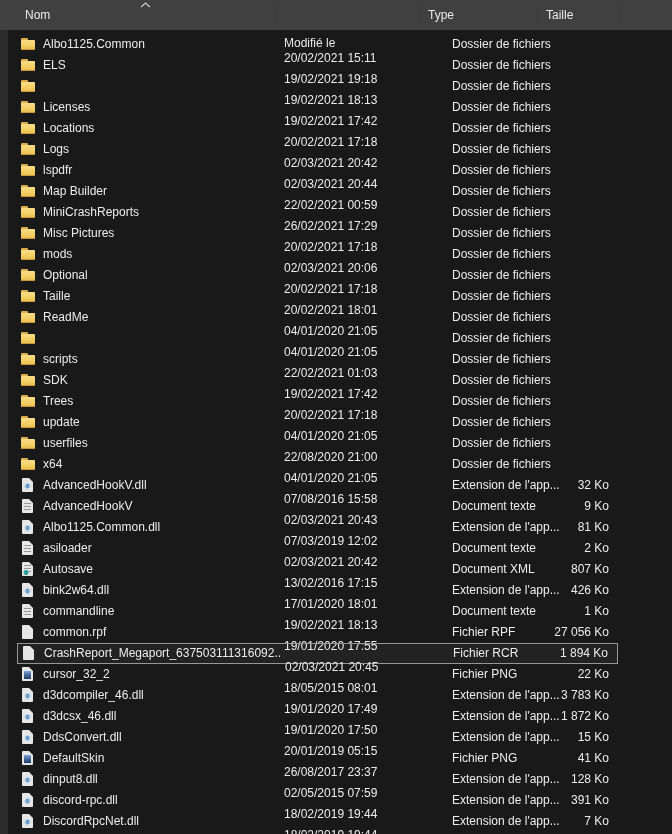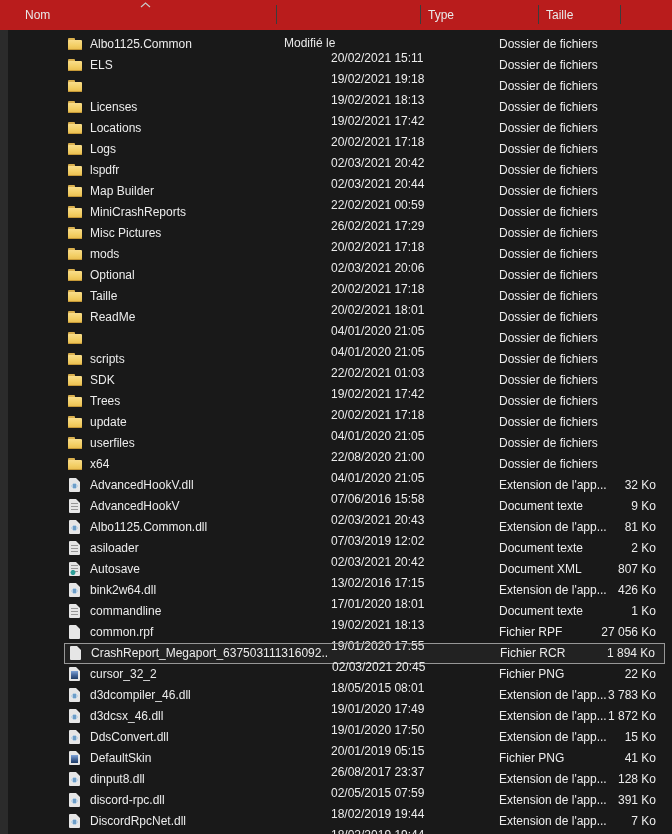--- a/index.html
+++ b/index.html
@@ -6,31 +6,31 @@
   body{
     width:672px;height:834px;overflow:hidden;position:relative;
     font-family:"Liberation Sans","DejaVu Sans",sans-serif;
     font-size:12px;color:#f0f0f0;
     -webkit-font-smoothing:antialiased;
   }
   .left-strip{
     position:absolute;left:0;top:0;width:8px;height:834px;background:#2b2b2b;
   }
   
-  .header{position:absolute;left:0;top:0;width:672px;height:30px;background:#b91c1c;}
+  .header{position:absolute;left:0;top:0;width:672px;height:30px;background:#404040;}
   .hlabel{position:absolute;top:8px;color:#e9e9e9;white-space:nowrap;cursor:default;}
   .h-name{left:25px;}
   .h-date{left:284px;margin-top:28px;}
   .h-type{left:428px;}
   .h-size{left:546px;}
   .hsep{position:absolute;top:5px;width:1px;height:19px;background:#3c3c3c;}
   .hsep1{left:276px;} .hsep2{left:420px;} .hsep3{left:538px;} .hsep4{left:620px;}
   .caret{position:absolute;left:140px;top:2px;}
   
-  .rows{position:absolute;left:0;top:34px;width:584px;padding-left:47px;}
+  .rows{position:absolute;left:0;top:34px;width:584px;}
   .row{position:relative;margin-left:17px;width:601px;height:21px;box-sizing:border-box;}
   .row.selected{border:1px solid #979797;background:rgba(255,255,255,0.04);}
   .cell{position:absolute;top:0;line-height:21px;white-space:nowrap;color:#ececec;}
   .row.selected .cell{line-height:19px;}
   .cell-name{left:26px;width:238px;overflow:hidden;}
   .cell-date{left:267px;margin-top:14px;}
   .cell-type{left:411px;width:120px;overflow:hidden;margin-left:24px;}
   .cell-size{right:9px;text-align:right;}
   
   .icon{position:absolute;left:3px;top:2px;width:16px;height:16px;display:block;}
@@ -229,21 +229,21 @@
     <div class="row">
       <span class="icon icon-folder"></span>
       <span class="cell cell-name">x64</span>
       <span class="cell cell-date">04/01/2020 21:05</span>
       <span class="cell cell-type">Dossier de fichiers</span>
       <span class="cell cell-size"></span>
     </div>
     <div class="row">
       <span class="icon icon-page icon-dll"></span>
       <span class="cell cell-name">AdvancedHookV.dll</span>
-      <span class="cell cell-date">07/06/2016 15:58</span>
+      <span class="cell cell-date">07/08/2016 15:58</span>
       <span class="cell cell-type">Extension de l'app...</span>
       <span class="cell cell-size">32 Ko</span>
     </div>
     <div class="row">
       <span class="icon icon-page icon-txt"></span>
       <span class="cell cell-name">AdvancedHookV</span>
       <span class="cell cell-date">02/03/2021 20:43</span>
       <span class="cell cell-type">Document texte</span>
       <span class="cell cell-size">9 Ko</span>
     </div>

